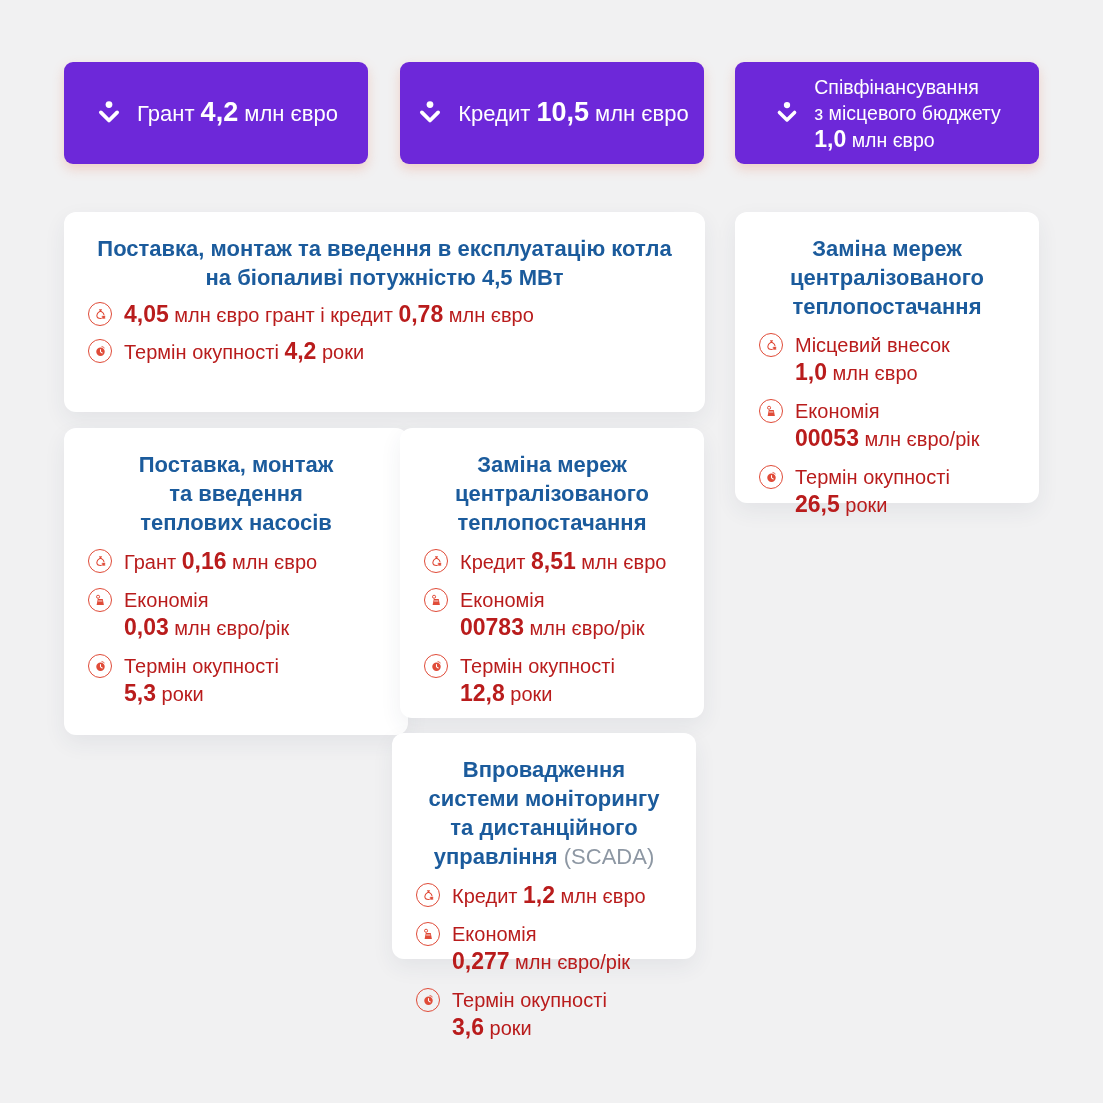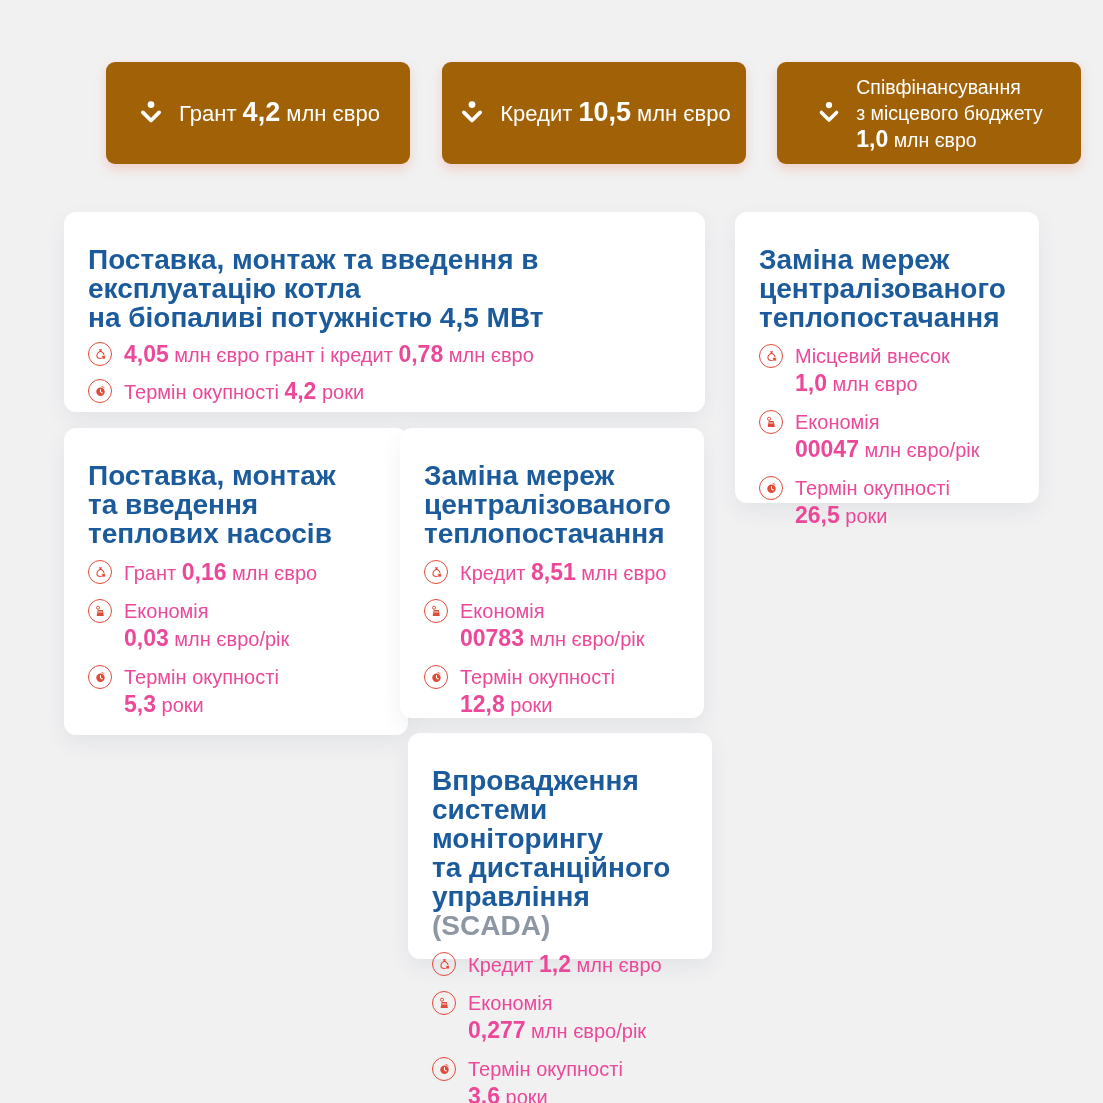--- a/index.html
+++ b/index.html
@@ -2,52 +2,52 @@
 <html><head>
 <meta charset="utf-8">
 <style>
   html,body{margin:0;padding:0;}
   .canvas{
     position:relative;width:1103px;height:1103px;background:#f1f1f2;
     font-family:"Liberation Sans",sans-serif;overflow:hidden;
   }
   
   .banner{
-    position:absolute;top:62px;height:102px;width:304px;background:#a16207;
+    position:absolute;top:62px;height:102px;width:304px;background:#6d28d9;
     border-radius:9px;display:flex;align-items:center;justify-content:center;
-    color:#ffffff;box-shadow:0 5px 12px rgba(232,122,91,.28);margin-left:42px;
+    color:#ffffff;box-shadow:0 5px 12px rgba(232,122,91,.28);
   }
   .b1{left:64px}.b2{left:400px}.b3{left:735px}
   .banner-icon{flex:0 0 auto;margin-right:13px;display:flex;align-items:center;}
   .banner-text{font-size:22px;line-height:28px;white-space:nowrap;}
   .banner .num{font-weight:bold;font-size:27px;}
   .b3 .banner-text{font-size:19.5px;line-height:26px;text-align:left;}
   .b3 .num{font-size:23px;}
   
   .card{
     position:absolute;background:#ffffff;border-radius:12px;
     box-shadow:0 8px 22px rgba(40,60,90,.07);
     padding:20px 24px;box-sizing:border-box;
   }
   .cardA{left:64px;top:212px;width:641px;height:200px;}
   .cardB{left:735px;top:212px;width:304px;height:291px;}
   .cardC{left:64px;top:428px;width:344px;height:307px;}
   .cardD{left:400px;top:428px;width:304px;height:290px;}
-  .cardE{left:408px;top:733px;width:304px;height:226px;}
-  .card-title{color:#1b5b9c;font-weight:bold;font-size:28px;line-height:29px;margin:13px 0 8px 0;}
-  .card-title .muted{color:#8d97a3;font-weight:bold;}
+  .cardE{left:392px;top:733px;width:304px;height:226px;}
+  .card-title{color:#1b5b9c;font-weight:bold;font-size:22px;line-height:29px;margin:2px 0 8px 0;text-align:center;}
+  .card-title .muted{color:#8d97a3;font-weight:normal;}
   .bullets{margin:0;padding:0;list-style:none;}
   .bullet{display:flex;align-items:flex-start;margin-top:11px;}
   .cardA .bullet{margin-top:9px;}
   .bullet-icon{
     flex:0 0 24px;width:24px;height:24px;border:1.6px solid #e04b38;border-radius:50%;
     display:flex;align-items:center;justify-content:center;margin-right:12px;margin-top:1px;
     box-sizing:border-box;
   }
-  .bullet-text{color:#ec4899;font-size:20px;line-height:27px;}
+  .bullet-text{color:#b91c1c;font-size:20px;line-height:27px;}
   .bullet-text .num{font-weight:bold;font-size:23px;}
   .rt-line{display:block;}
 </style>
 </head>
 <body>
 
 <div class="canvas">
 
   <div class="banner b1">
     <span class="banner-icon">
@@ -143,21 +143,21 @@
       <li class="bullet">
         <span class="bullet-icon">
           <svg width="13" height="13" viewBox="0 0 16 16">
               <circle cx="5" cy="3.4" r="1.9" fill="none" stroke="#e04b38" stroke-width="1.2"></circle>
               <path d="M4.6 6.2h6.2l1.4 7.2H3.2z" fill="#e04b38"></path>
               <path d="M5.6 8.6h4.2" stroke="#fff" stroke-width="1" stroke-linecap="round"></path>
             </svg>
         </span>
         <div class="bullet-text">
             <div class="rt-line"><span>Економія</span></div>
-            <div class="rt-line"><span class="num">00047</span><span> млн євро/рік</span></div>
+            <div class="rt-line"><span class="num">00053</span><span> млн євро/рік</span></div>
           </div>
       </li>
       <li class="bullet">
         <span class="bullet-icon">
           <svg width="13" height="13" viewBox="0 0 16 16">
               <circle cx="8" cy="8.4" r="5.2" fill="#e04b38"></circle>
               <path d="M8 5.6v2.8l2.1 1.4" fill="none" stroke="#fff" stroke-width="1.3" stroke-linecap="round"></path>
               <path d="M12.6 3.4 A6.6 6.6 0 0 0 9.8 1.9" fill="none" stroke="#e04b38" stroke-width="1.1" stroke-linecap="round"></path>
             </svg>
         </span>

